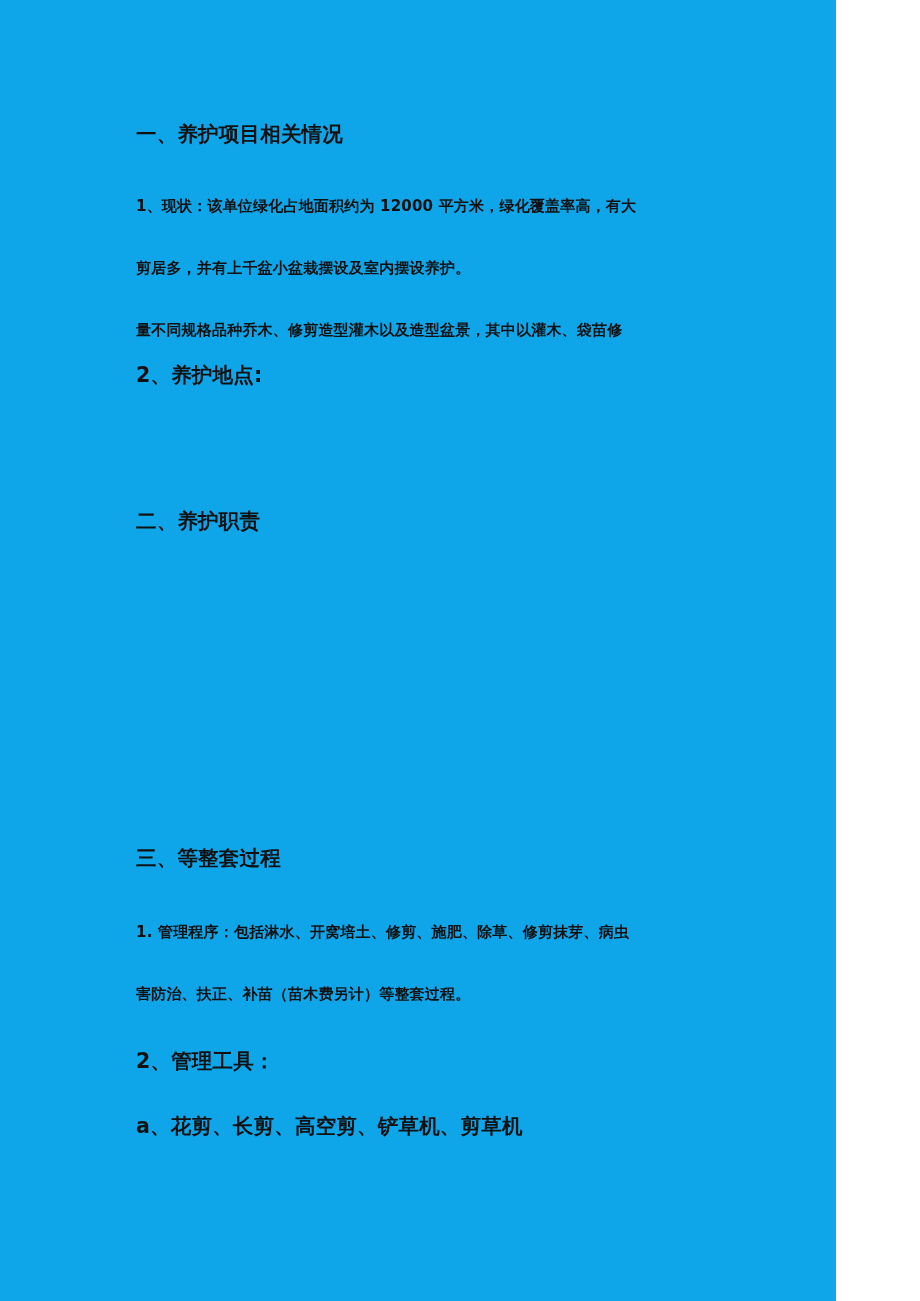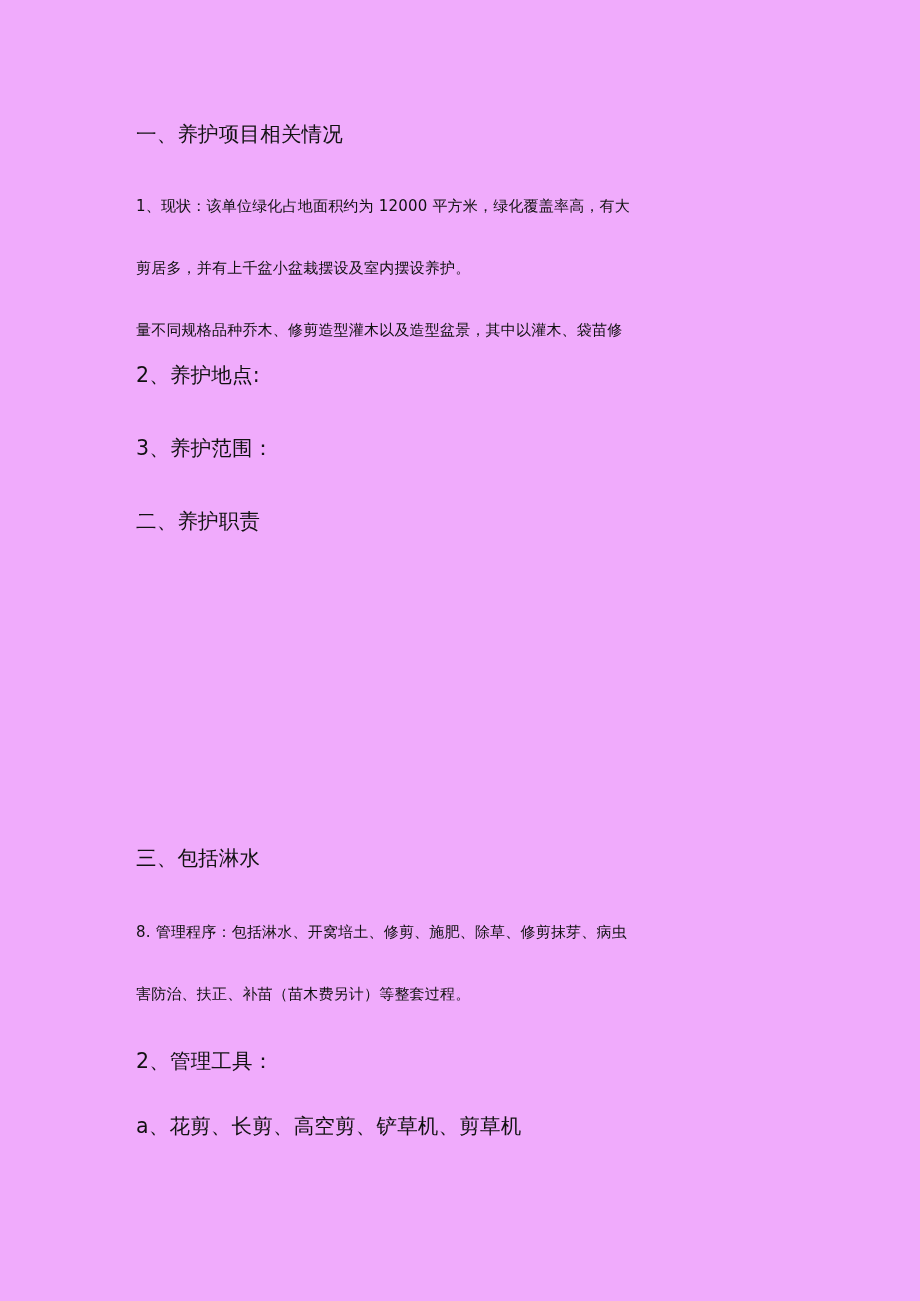--- a/index.html
+++ b/index.html
@@ -12,23 +12,24 @@
       height: 1301px;
       position: relative;
       overflow: hidden;
       font-family: "DejaVu Sans", "Liberation Sans", sans-serif;
       color: #111111;
     }
     .page {
       position: absolute;
       left: 0;
       top: 0;
-      width: 920px;
+      width: 836px;
       height: 1301px;
-      background: #f0abfc;
+      background: #0ea5e9;
+      font-weight: bold;
     }
     .line {
       position: absolute;
       left: 136px;
       width: 660px;
       font-size: 20.5px;
       line-height: 30px;
       white-space: nowrap;
       letter-spacing: 0.2px;
     }
@@ -56,29 +57,28 @@
   <div class="line" style="top:119px">一、养护项目相关情况</div>
 
   <div class="para" style="top:191px">
     <span class="row">1、现状：该单位绿化占地面积约为 12000 平方米，绿化覆盖率高，有大</span>
     <span class="row">剪居多，并有上千盆小盆栽摆设及室内摆设养护。</span>
     <span class="row">量不同规格品种乔木、修剪造型灌木以及造型盆景，其中以灌木、袋苗修</span>
   </div>
 
   <div class="line" style="top:360px">2、养护地点:</div>
 
-  <div class="line" style="top:433px">3、养护范围：</div>
 
   <div class="line" style="top:506px">二、养护职责</div>
 
 
-  <div class="line" style="top:843px">三、包括淋水</div>
+  <div class="line" style="top:843px">三、等整套过程</div>
 
   <div class="para" style="top:917px">
-    <span class="row">8. 管理程序：包括淋水、开窝培土、修剪、施肥、除草、修剪抹芽、病虫</span>
+    <span class="row">1. 管理程序：包括淋水、开窝培土、修剪、施肥、除草、修剪抹芽、病虫</span>
     <span class="row">害防治、扶正、补苗（苗木费另计）等整套过程。</span>
   </div>
 
   <div class="line" style="top:1046px">2、管理工具：</div>
 
   <div class="line" style="top:1111px">a、花剪、长剪、高空剪、铲草机、剪草机</div>
 
 </div>
 
 </body></html>

